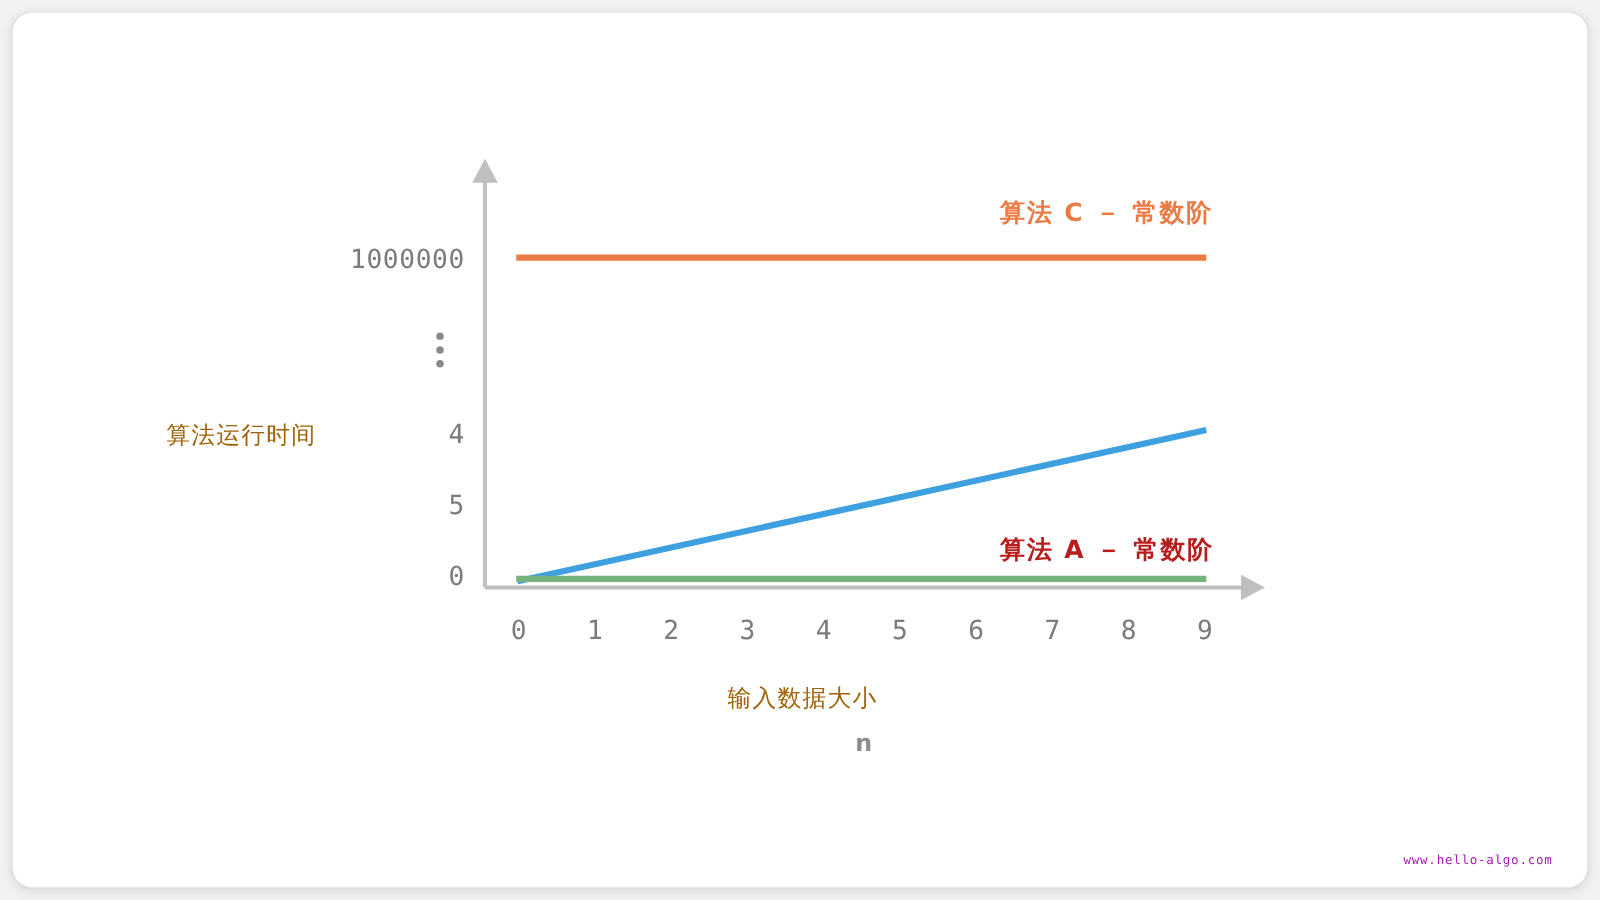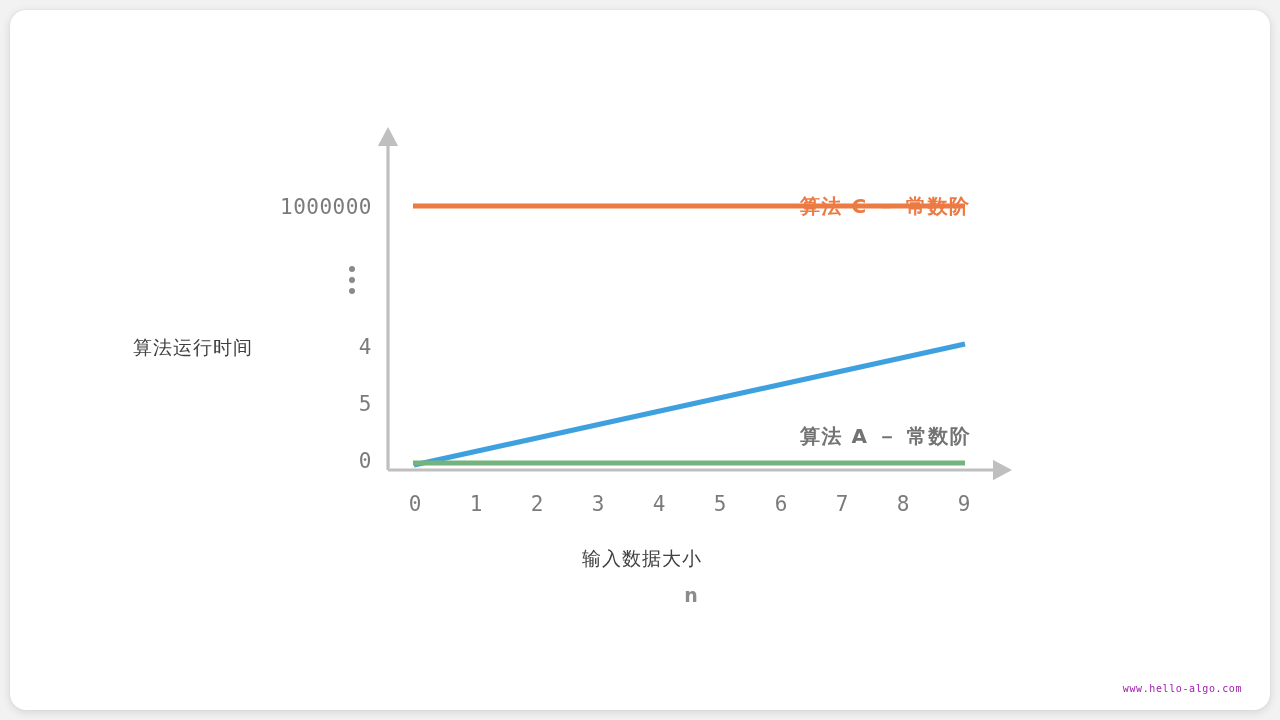--- a/index.html
+++ b/index.html
@@ -50,41 +50,40 @@
     font-size: 21px;
     color: #7b7b7b;
     text-align: center;
     white-space: nowrap;
     width: 30px;
   }
   .axis-title {
     position: absolute;
     font-family: "DejaVu Sans", sans-serif;
     font-size: 19px;
-    color: #404040;
+    color: #a16207;
     white-space: nowrap;
     letter-spacing: 1px;
   }
   .axis-title-sub {
     position: absolute;
     font-family: "DejaVu Sans", sans-serif;
     font-size: 19px;
     font-weight: bold;
     color: #8c8c8c;
     white-space: nowrap;
     text-align: center;
   }
   .legend {
     position: absolute;
     font-family: "DejaVu Sans", sans-serif;
     font-size: 20px;
     font-weight: bold;
     white-space: nowrap;
     letter-spacing: 1.5px;
-    margin-top: 36px;
   }
   #watermark {
     position: absolute;
     right: 38px;
     bottom: 26px;
     font-family: "DejaVu Sans Mono", monospace;
     font-size: 10px;
     color: #a21caf;
     letter-spacing: 0.6px;
     white-space: nowrap;
@@ -156,17 +155,17 @@
 
   <div class="axis-title" style="left:133px; top:335px;">算法运行时间</div>
 
   <div class="axis-title" style="left:582px; top:546px;">输入数据大小</div>
 
   <div class="axis-title-sub" style="left:617px; top:584px; width:148px;">n</div>
 
   <div class="legend" style="left:800px; top:157px; color:#ec7a43;">算法 C － 常数阶</div>
 
 
-  <div class="legend" style="left:800px; top:387px; color:#737373;">算法 A － 常数阶</div>
+  <div class="legend" style="left:800px; top:426px; color:#b91c1c;">算法 A － 常数阶</div>
 
   <div id="watermark">www.hello-algo.com</div>
 
 </div>
 
 </body></html>

